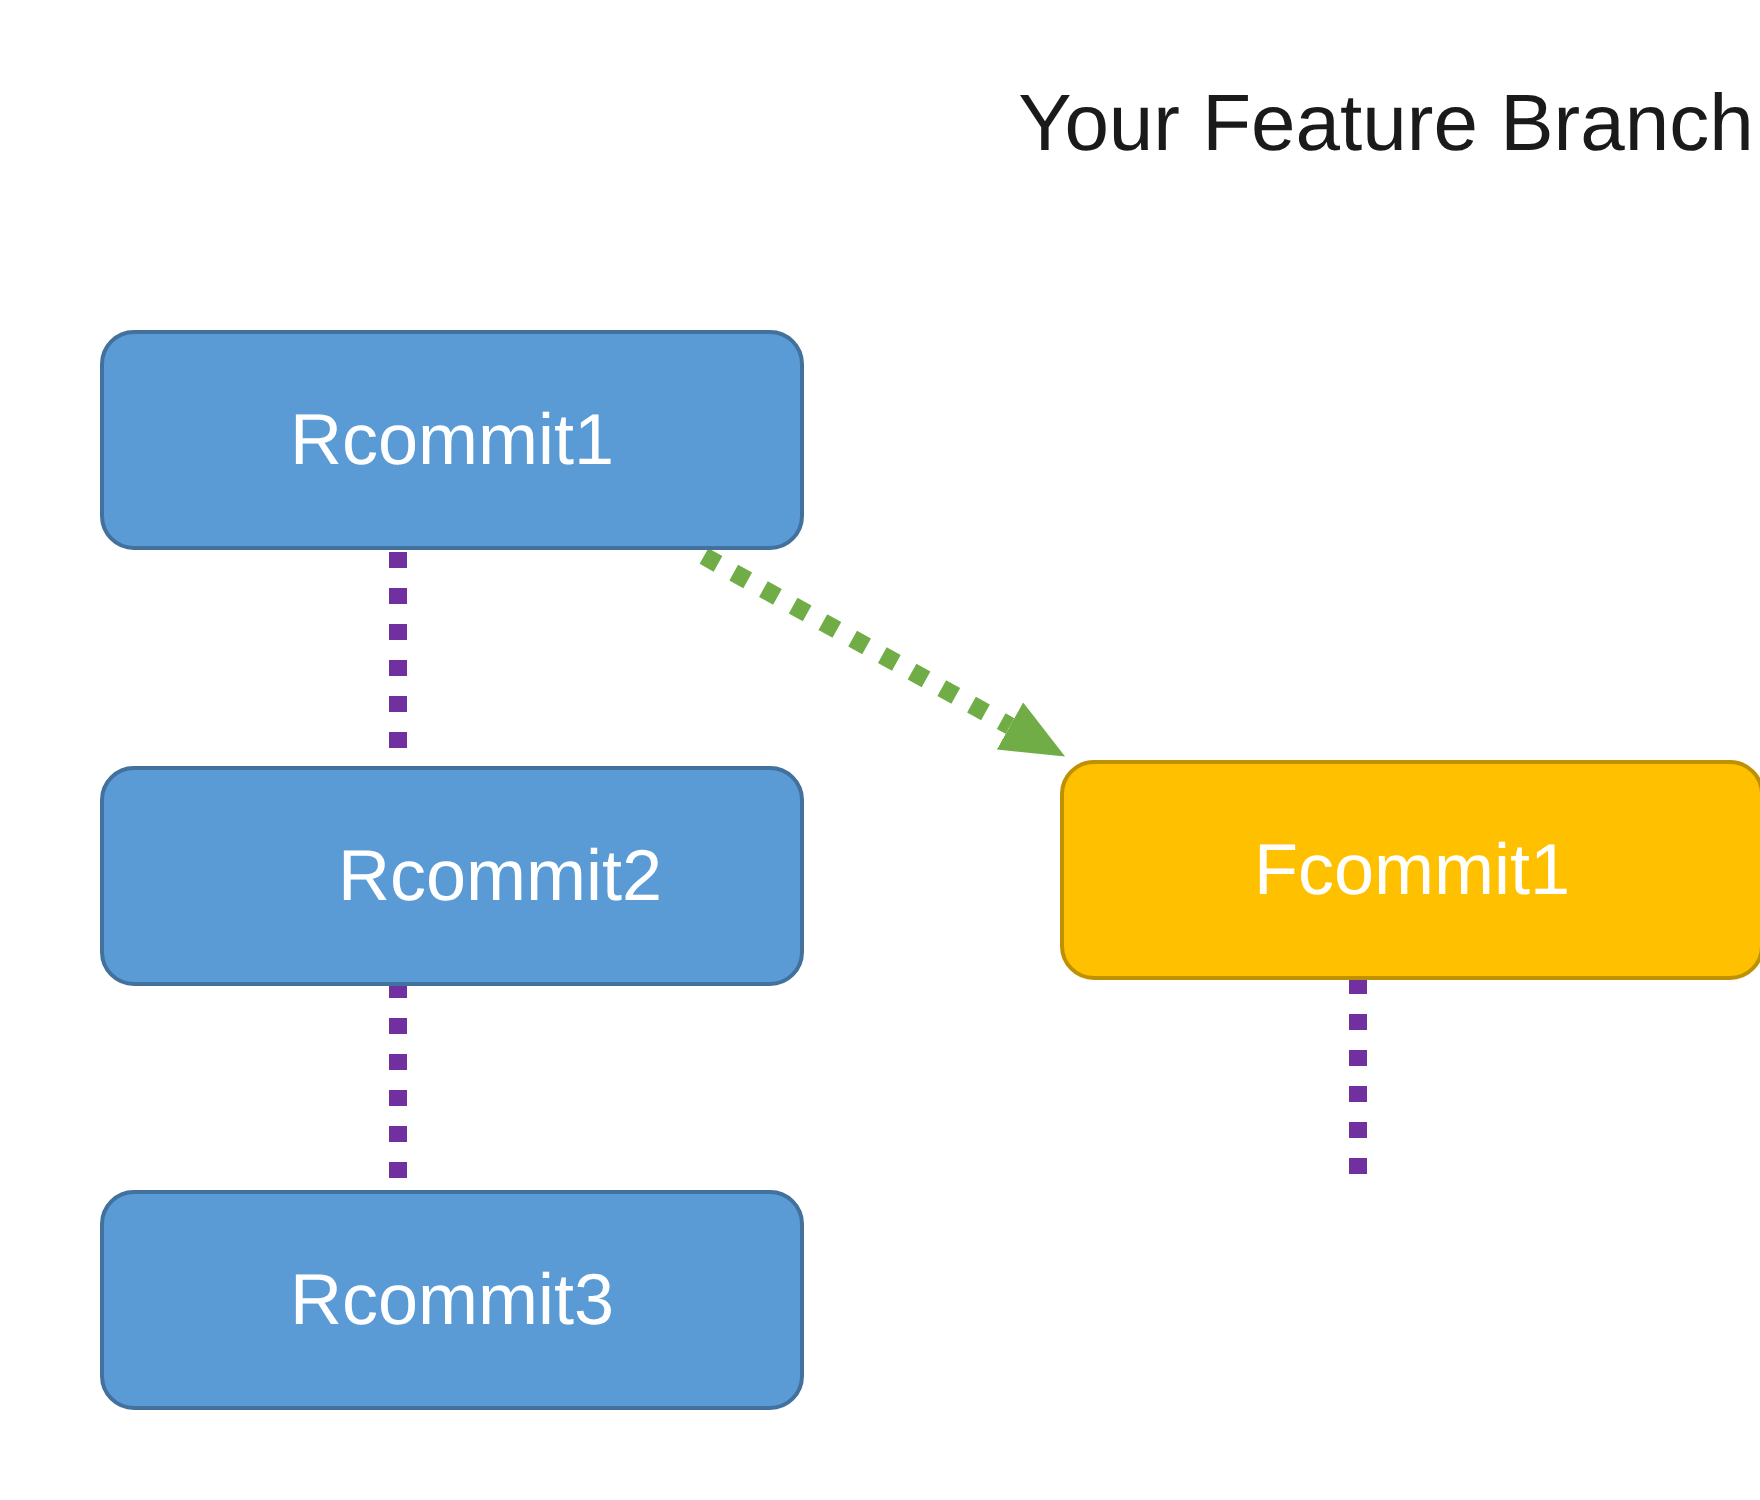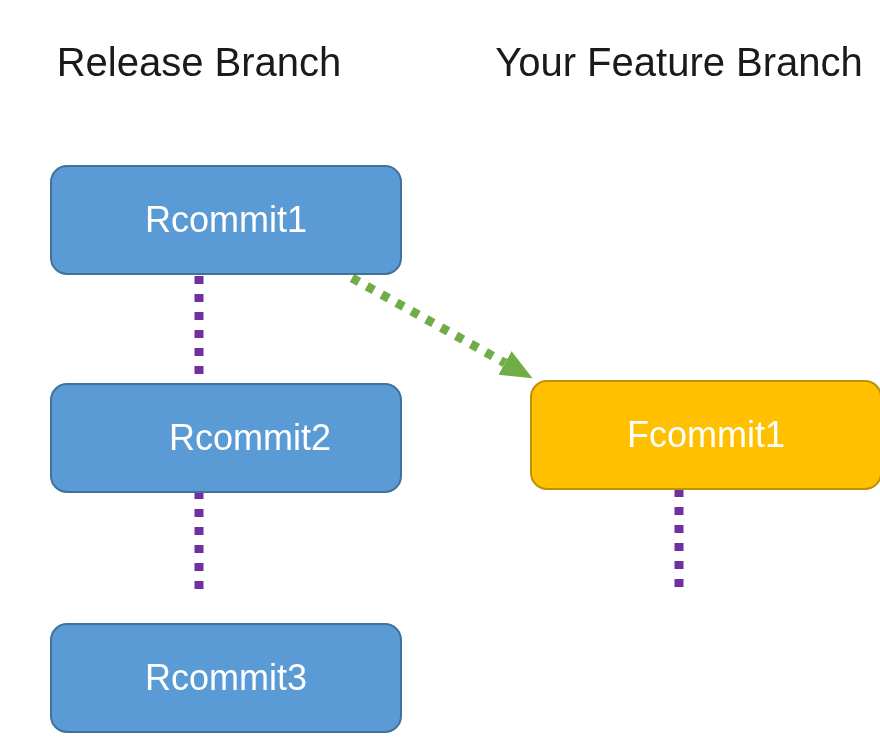--- a/index.html
+++ b/index.html
@@ -30,21 +30,21 @@
     position: absolute;
     top: 40px;
     transform: translateX(-50%);
     font-size: 40px;
     line-height: 1.1;
     color: var(--title_text);
     white-space: nowrap;
     letter-spacing: 0px;
   }
   .col-title.release { left: 199px; }
-  .col-title.feature { left: 679px; }
+  .col-title.feature { left: 693px; }
 
   svg.connector-layer {
     position: absolute;
     left: 0; top: 0;
     width: 880px;
     height: 750px;
     z-index: 1;
   }
   .purple-connector {
     stroke: var(--connector_purple);
@@ -76,30 +76,29 @@
   .commit-node.release {
     background: var(--release_fill);
     border: 2.5px solid var(--release_border);
   }
   .commit-node.feature {
     background: var(--feature_fill);
     border: 2.5px solid var(--feature_border);
   }
   .node-r1 { left: 50px;  top: 165px; }
   .node-r2 { left: 50px;  top: 383px; padding-left: 48px; }
-  .node-r3 { left: 50px;  top: 595px; margin-top: 28px; }
+  .node-r3 { left: 50px;  top: 595px; }
   .node-f1 { left: 530px; top: 380px; }
   .node-f2 { left: 530px; top: 593px; }
 </style>
 </head>
 <body>
 
 <div class="canvas">
 
-  <div class="col-title release">Release Branch</div>
 
   <div class="col-title feature">Your Feature Branch</div>
 
   <svg class="connector-layer" viewBox="0 0 880 750" xmlns="http://www.w3.org/2000/svg">
     <defs>
       <marker id="arrowhead" markerWidth="3.6" markerHeight="3.2" refX="0" refY="1.5" orient="auto" markerUnits="strokeWidth">
         <path d="M0,0 L3.5,1.5 L0,3 Z" class="arrow-head-shape"></path>
       </marker>
     </defs>
 

